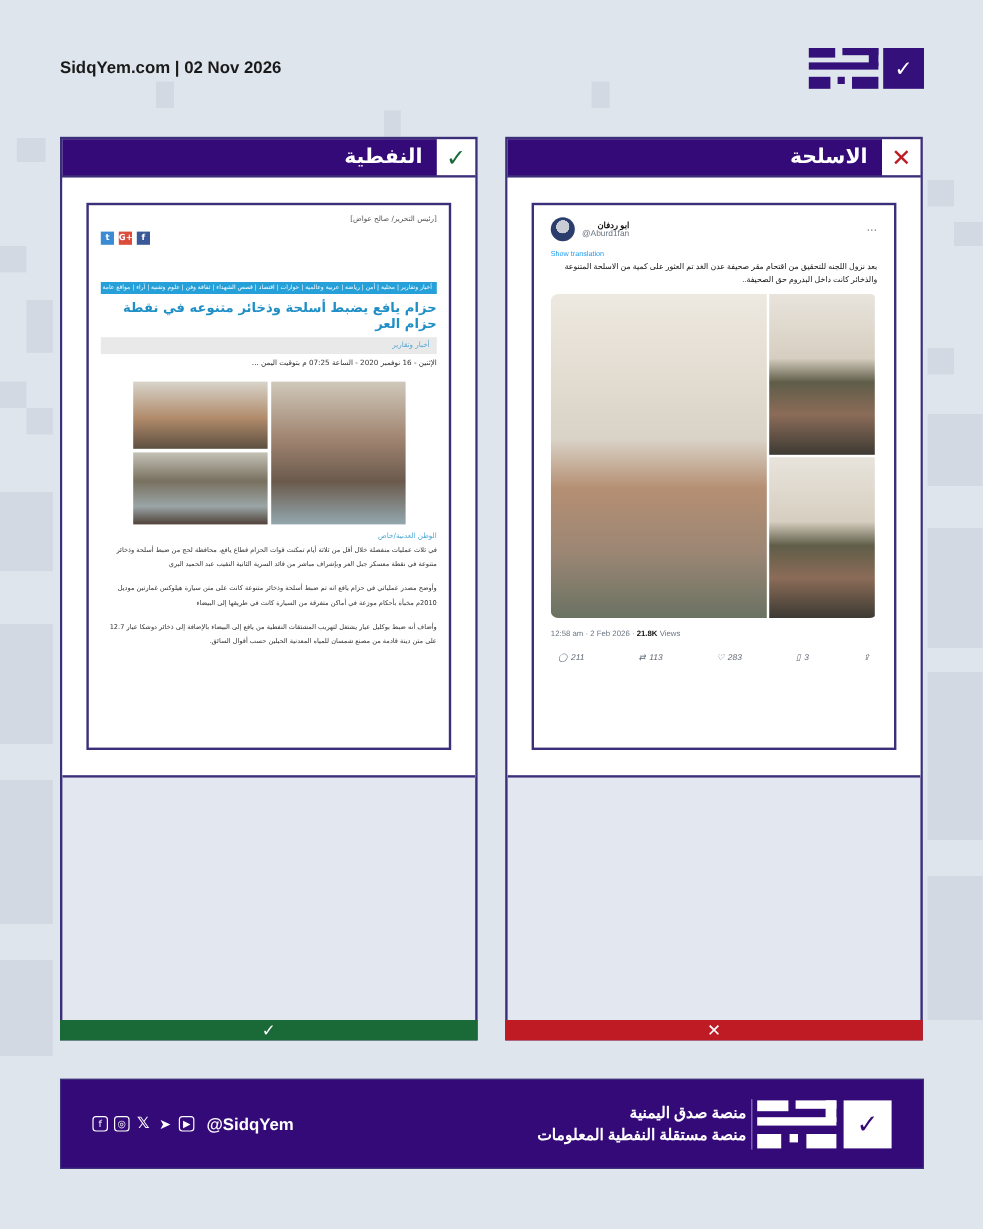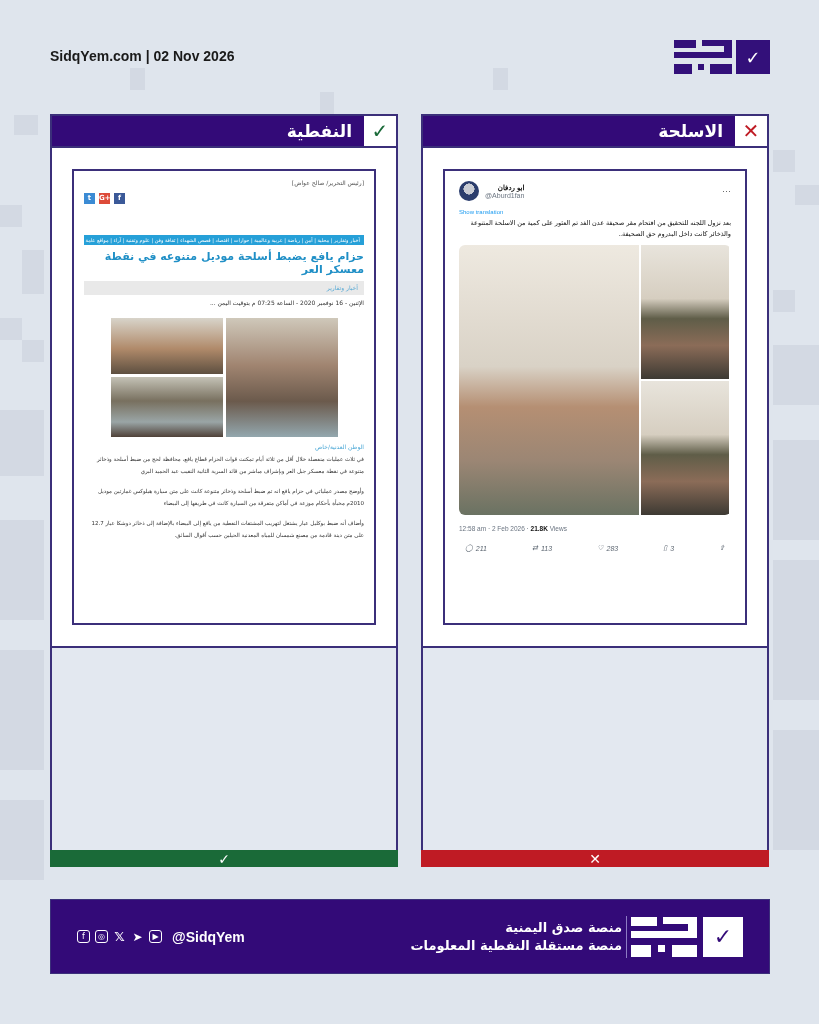--- a/index.html
+++ b/index.html
@@ -107,21 +107,21 @@
 
   
   .footer {
     position: absolute; left: 50px; top: 899px; width: 720px; height: 75px;
     background: #330a78; border: 1px solid #3b2f7a; display: flex; align-items: center; justify-content: space-between; padding: 0 26px;
   }
   .foot-left { display: flex; align-items: center; gap: 10px; color: #fff; }
   .foot-icons { display: flex; gap: 5px; }
   .foot-icons span { width: 13px; height: 13px; border: 1.5px solid #fff; border-radius: 3px; font-size: 8px; display: flex; align-items: center; justify-content: center; color: #fff; }
   .foot-handle { font-family: "Liberation Sans", sans-serif; font-weight: 700; font-size: 14px; }
-  .foot-right { display: flex; align-items: center; gap: 4px; }
+  .foot-right { display: flex; align-items: center; gap: 4px; font-family: Liberation Serif, serif; }
   .foot-text { color: #fff; font-weight: 700; font-size: 13px; text-align: right; direction: rtl; line-height: 18px; }
   .foot-divider { width: 1px; height: 42px; background: #8d7bc4; }
   .foot-logo { display: flex; gap: 6px; }
   .foot-logo .logo-word i { background: #fff; }
   .foot-logo .logo-check { background: #fff; color: #330a78; width: 40px; height: 40px; font-size: 22px; }
 </style>
 </head>
 <body>
 
 <div class="px" style="left:130px;top:68px;width:15px;height:22px;"></div>
@@ -172,21 +172,21 @@
               <div class="sub">[رئيس التحرير/ صالح عواض]</div>
             </div>
           </div>
           <div class="socials">
             <span style="background:#3b8bd4">t</span>
             <span style="background:#dd4b39">G+</span>
             <span style="background:#3b5998">f</span>
           </div>
         </div>
         <div class="navbar">أخبار وتقارير | محلية | أمن | رياضة | عربية وعالمية | حوارات | اقتصاد | قصص الشهداء | ثقافة وفن | علوم وتقنية | آراء | مواقع عامة | اتصل بنا</div>
-        <div class="news-title">حزام يافع يضبط أسلحة موديل متنوعه في نقطة معسكر العر</div>
+        <div class="news-title">حزام يافع يضبط أسلحة وذخائر متنوعه في نقطة حزام العر</div>
         <div class="cat-bar">أخبار وتقارير</div>
         <div class="news-date">الإثنين - 16 نوفمبر 2020 - الساعة 07:25 م بتوقيت اليمن ...</div>
         <div class="news-photos">
           <div class="photo p1"></div>
           <div class="photo b"></div>
           <div class="photo c"></div>
         </div>
         <div class="byline">الوطن العدنية/خاص</div>
         <div class="para">في ثلاث عمليات منفصلة خلال أقل من ثلاثة أيام تمكنت قوات الحزام قطاع يافع، محافظة لحج من ضبط أسلحة وذخائر متنوعة في نقطة معسكر جبل العر وبإشراف مباشر من قائد السرية الثانية النقيب عبد الحميد البري</div>
         <div class="para" style="margin-top:8px">وأوضح مصدر عملياتي في حزام يافع انه تم ضبط أسلحة وذخائر متنوعة كانت على متن سيارة هيلوكس غمارتين موديل 2010م مخبأة بأحكام موزعة في أماكن متفرقة من السيارة كانت في طريقها إلى البيضاء</div>

